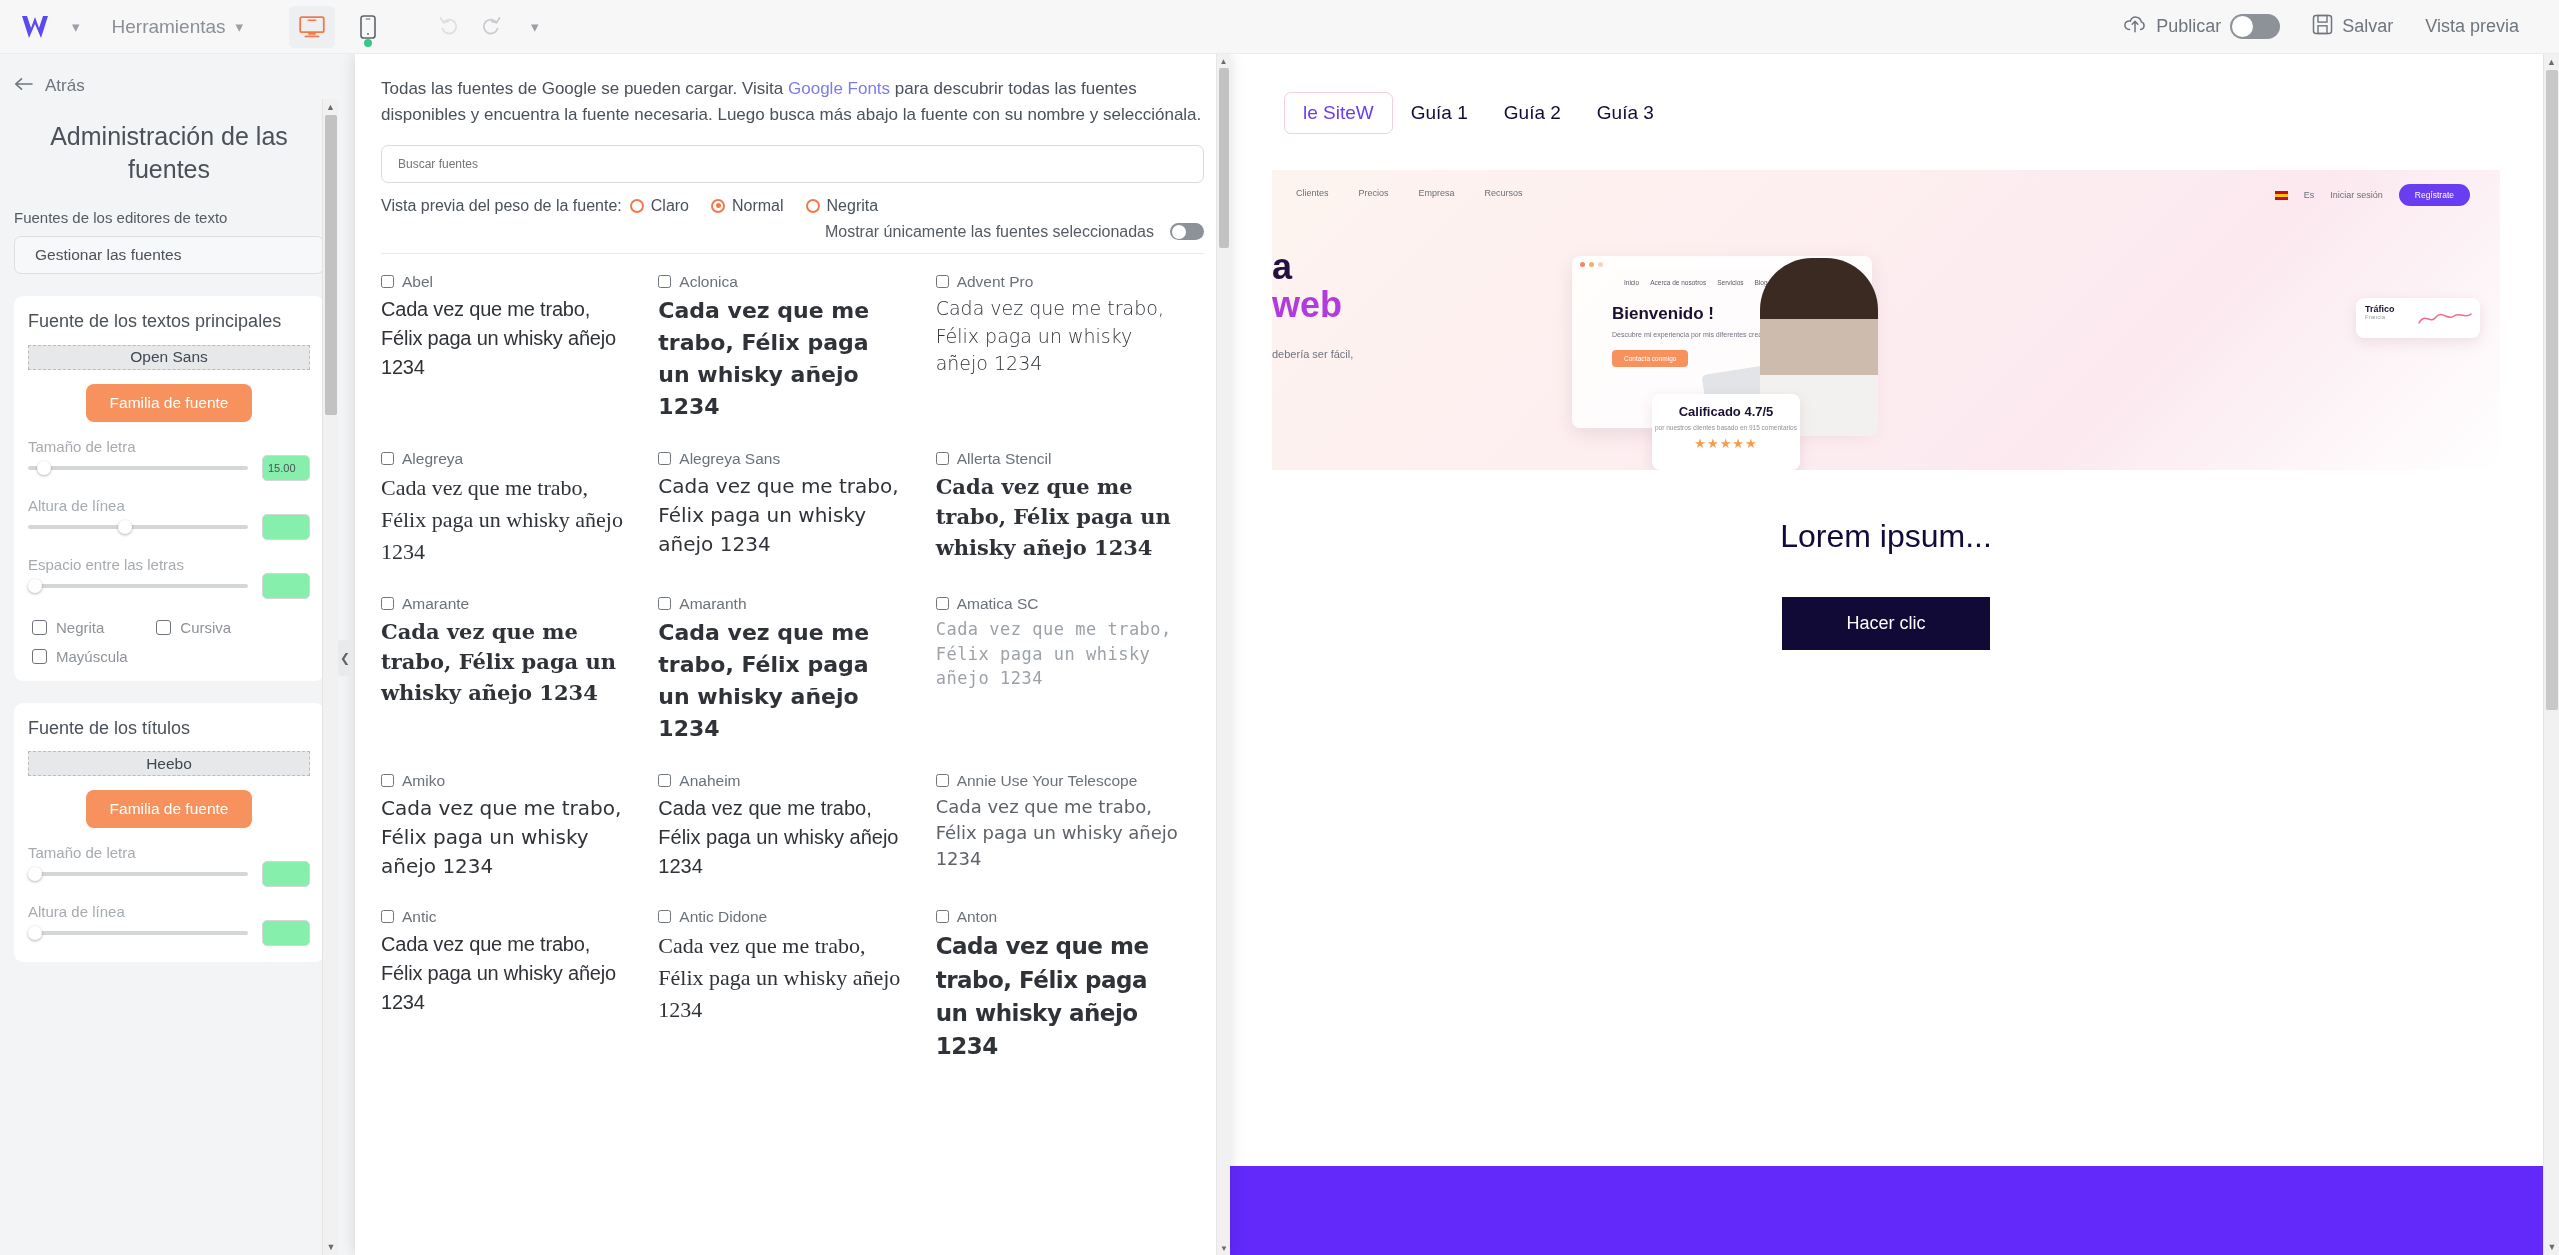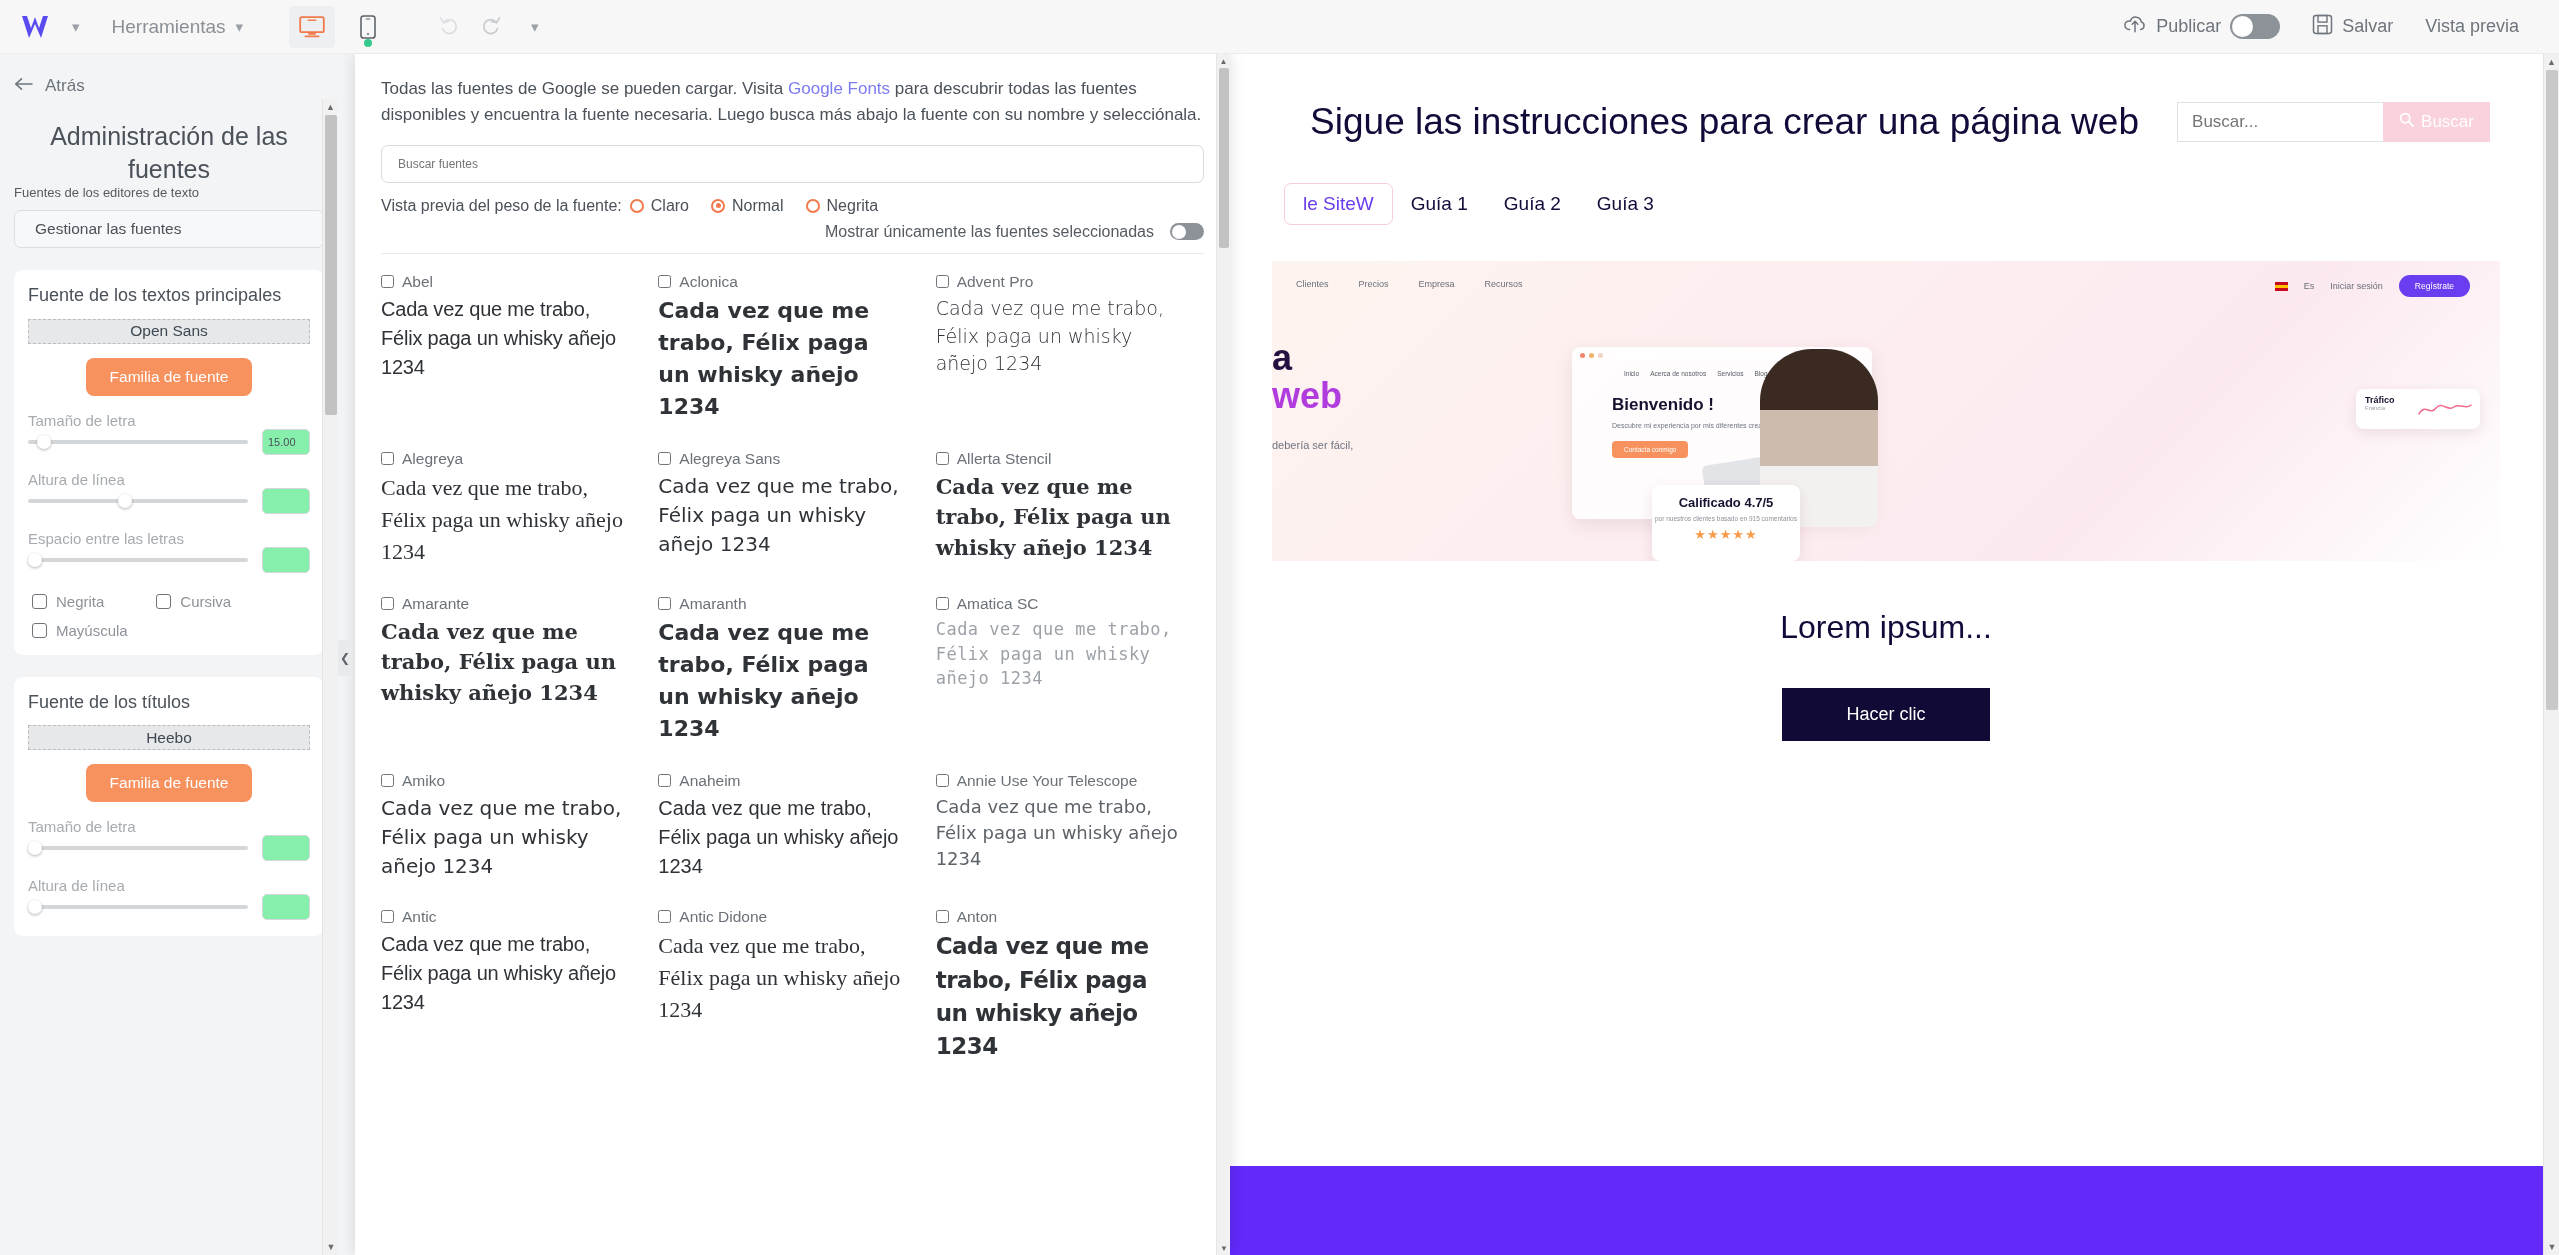--- a/index.html
+++ b/index.html
@@ -60,21 +60,21 @@
   .lp-scroll { position: relative; height: 1156px; padding: 0 14px; overflow: hidden; }
 
   .back-row { display: flex; align-items: center; gap: 12px; margin-top: 22px; color: #6e757c; font-size: 17px; cursor: pointer; }
   .panel-title { text-align: center; font-size: 25px; color: #4a5159; line-height: 1.3; margin-top: 24px; font-weight: 400; }
 
   .toggle-row { display: flex; align-items: flex-start; gap: 14px; margin-top: 30px; padding-left: 4px; }
   .toggle-row .lbl { font-size: 15.5px; color: #555b61; line-height: 1.35; }
   .sw-sm { width: 34px; height: 17px; border-radius: 9px; background: #8d9298; position: relative; flex: none; margin-top: 3px; cursor: pointer; }
   .sw-sm .knob { position: absolute; top: 1.5px; left: 1.5px; width: 14px; height: 14px; border-radius: 50%; background: #fff; }
 
-  .sec-label { font-size: 13px; color: #555b61; }
+  .sec-label { font-size: 15px; color: #555b61; margin-top: 24px; }
   .btn-outline {
     margin-top: 10px; width: 100%; height: 38px; border: 1px solid #dcdee1;
     border-radius: 7px; background: #f7f8f9; display: flex; align-items: center;
     padding-left: 20px; font-size: 15.5px; color: #4a5159; cursor: pointer;
   }
 
   .card { background: #fff; border-radius: 9px; margin-top: 22px; padding: 14px 14px 16px 14px; }
   .card h3 { font-size: 18px; font-weight: 400; color: #4a5159; line-height: 1.25; }
   .font-chip {
     margin-top: 12px; height: 25px; border: 1px dashed #b9bdc2; background: #e7e8ea;
@@ -319,35 +319,20 @@
     </div>
     <div class="tb-item">
       <span>Vista previa</span>
     </div>
   </div>
 </div>
 
 <div class="canvas">
   <div class="site">
     <div class="site-inner">
-      <div class="hero-head">
-        <div class="hero-title">Sigue las instrucciones para crear una página web</div>
-        <div class="searchbar">
-          <input placeholder="Buscar..." style="">
-          <button class="sbtn">
-            <span>
-              <svg width="15" height="15" viewBox="0 0 15 15" aria-hidden="true">
-                <circle cx="6.2" cy="6.2" r="4.6" fill="none" stroke="#ffffff" stroke-width="1.8"></circle>
-                <line x1="9.7" y1="9.7" x2="14" y2="14" stroke="#ffffff" stroke-width="1.8" stroke-linecap="round"></line>
-              </svg>
-            </span>
-            <span>Buscar</span>
-          </button>
-        </div>
-      </div>
 
       <div class="site-tabs">
         <div class="site-tab sel">le SiteW</div>
         <div class="site-tab">Guía 1</div>
         <div class="site-tab">Guía 2</div>
         <div class="site-tab">Guía 3</div>
       </div>
 
       <div class="hero-img">
         <div class="hn">

